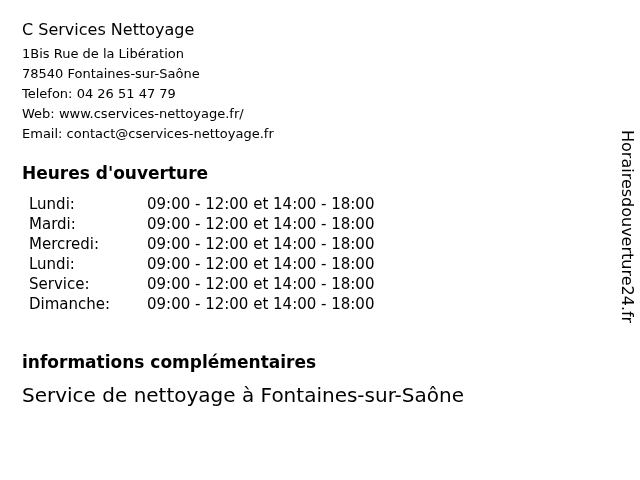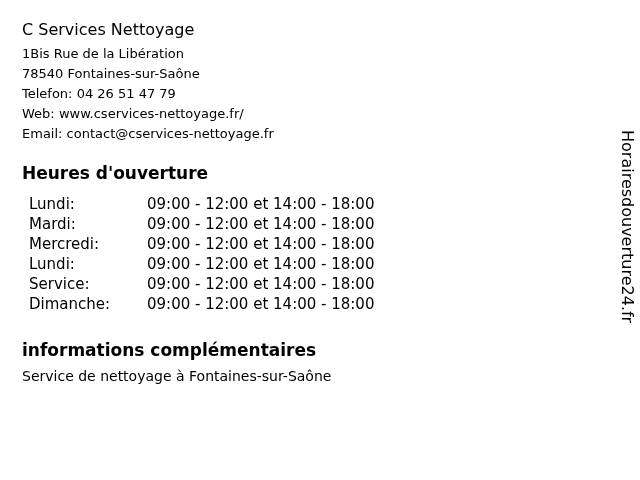--- a/index.html
+++ b/index.html
@@ -28,39 +28,39 @@
     white-space: nowrap;
   }
   .section-title {
     position: absolute;
     left: 22px;
     font-size: 17px;
     font-weight: bold;
     white-space: nowrap;
   }
   .hours-title { top: 163px; text-align: right; }
-  .extra-title { top: 340px; }
+  .extra-title { top: 352px; }
   .hours-table {
     position: absolute;
     left: 22px;
     top: 194px;
     font-size: 15px;
     line-height: 20px;
     white-space: nowrap;
     margin-left: 7px;
   }
   .hours-row .day {
     display: inline-block;
     width: 118px;
   }
   .extra-text {
     position: absolute;
     left: 22px;
-    top: 368px;
-    font-size: 14px;
+    top: 383px;
+    font-size: 20px;
     white-space: nowrap;
   }
   .watermark {
     position: absolute;
     top: 130px;
     right: 3px;
     writing-mode: vertical-rl;
     text-orientation: mixed;
     font-size: 16px;
     color: #000000;

